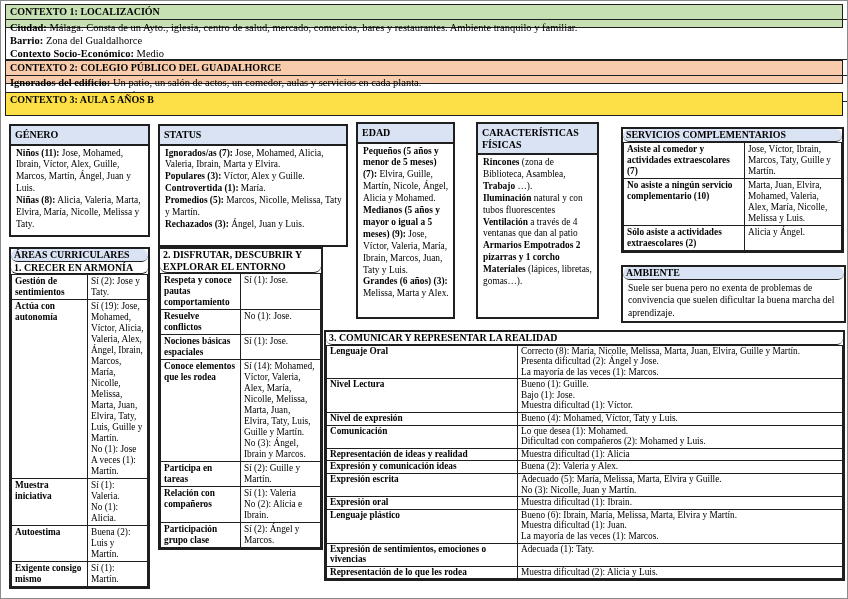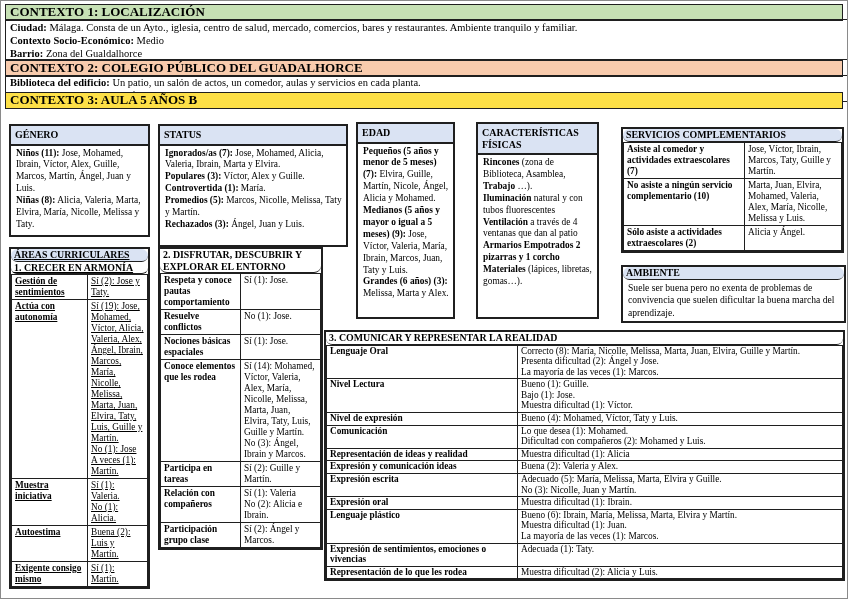--- a/index.html
+++ b/index.html
@@ -3,22 +3,22 @@
 <meta charset="utf-8">
 <style>
   * { box-sizing: border-box; }
   html,body { margin:0; padding:0; background:#eaeaea; }
   .page {
     position:relative; width:848px; height:599px; background:#fff;
     border:1px solid #8a8a8a; font-family:"Liberation Serif", serif; color:#000;
     overflow:hidden;
   }
   .ctx-h {
-    position:absolute; left:4px; width:838px; height:17px;
-    border:1px solid #1f1f1f; font-weight:700; font-size:13px;
+    position:absolute; left:4px; width:838px; height:24px;
+    border:1px solid #1f1f1f; font-weight:700; font-size:10px;
     line-height:12px; padding:1px 4px;
   }
   .ctx-b {
     position:absolute; left:4px; width:846px;
     border:1px solid #1f1f1f; padding:1px 4px; font-size:10.5px;
   }
   .ctx-b p { margin:0; line-height:13px; }
   #c2b p { line-height:12.5px; }
   .ratio-line { position:absolute; left:4px; top:106px; font-size:10.5px; padding:1px 6px; margin:16px; }
   .box { position:absolute; border:2px solid #1f1f1f; background:#fff; }
@@ -45,27 +45,27 @@
   #ambiente .box-c p { line-height:12.5px; font-size:9.6px; }
 </style>
 </head>
 <body>
 
 <div class="page">
 
   <div class="ctx-h" id="c1h" style="top: 3px; background: rgb(198, 224, 180);">CONTEXTO 1: LOCALIZACIÓN</div>
   <div class="ctx-b" id="c1b" style="top:18px;height:41px;">
     <p><b>Ciudad:</b> <span>Málaga. Consta de un Ayto., iglesia, centro de salud, mercado, comercios, bares y restaurantes. Ambiente tranquilo y familiar.</span></p>
+    <p><b>Barrio:</b> <span>Zona del Gualdalhorce</span></p>
     <p><b>Contexto Socio-Económico:</b> <span>Medio</span></p>
-    <p><b>Barrio:</b> <span>Zona del Gualdalhorce</span></p>
   </div>
 
   <div class="ctx-h" id="c2h" style="top: 59px; background: rgb(248, 203, 173);">CONTEXTO 2: COLEGIO PÚBLICO DEL GUADALHORCE</div>
   <div class="ctx-b" id="c2b" style="top:74px;height:27px;">
-    <p><b>Biblioteca del edificio:</b> <span>Un patio, un salón de actos, un comedor, aulas y servicios en cada planta.</span></p>
+    <p><b>Ignorados del edificio:</b> <span>Un patio, un salón de actos, un comedor, aulas y servicios en cada planta.</span></p>
     <p><b>Dos líneas:</b> <span>En Educación Infantil y Primaria.</span></p>
   </div>
 
   <div class="ctx-h" id="c3h" style="top: 91px; background: #fde047;">CONTEXTO 3: AULA 5 AÑOS B</div>
   <p class="ratio-line"><b>Ratio:</b> <span>19 alumnos/as.</span></p>
 
   <div class="box" style="left:8px;top:123px;width:141px;height:113px;">
     <div class="box-h">GÉNERO</div>
     <div class="box-c">
       <p><b>Niños (11):</b> <span>Jose, Mohamed, Ibrain, Víctor, Alex, Guille, Marcos, Martín, Ángel, Juan y Luis.</span></p>
@@ -125,21 +125,21 @@
       </table>
   </div>
 
   <div class="wrap" id="ambiente" style="left:620px;top:264px;width:225px;">
     <div class="caption">AMBIENTE</div>
     <div class="box-c">
       <p>Suele ser buena pero no exenta de problemas de convivencia que suelen dificultar la buena marcha del aprendizaje.</p>
     </div>
   </div>
 
-  <div class="wrap" style="left:8px;top:246px;width:141px;text-decoration:underline;">
+  <div class="wrap" style="left:8px;top:246px;width:141px;">
     <div class="caption">ÁREAS CURRICULARES</div>
     <div class="caption white">1. CRECER EN ARMONÍA</div>
     <table>
       <tbody>
           <tr>
         <td class="lbl" style="width:76px;">Gestión de sentimientos</td>
         <td class="val">Sí (2): Jose y Taty.</td>
       </tr>
       <tr>
         <td class="lbl">Actúa con autonomía</td>

